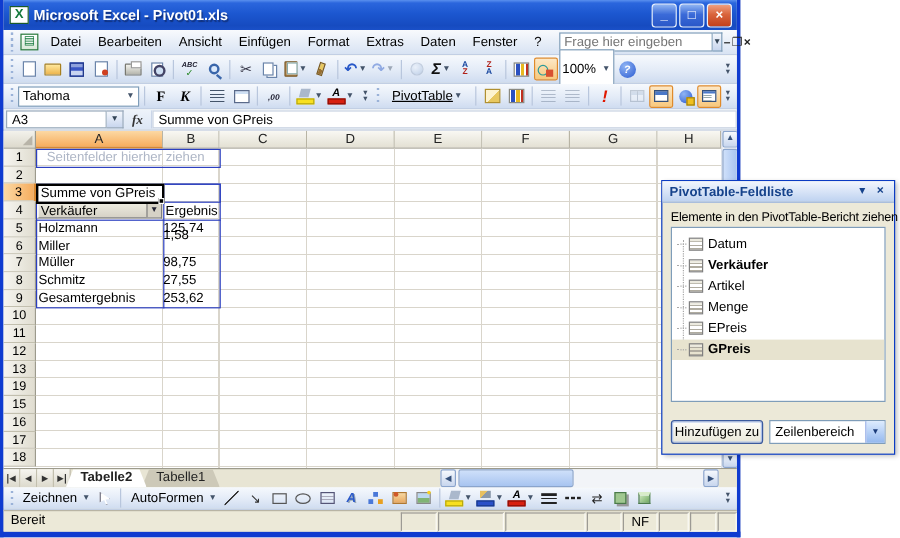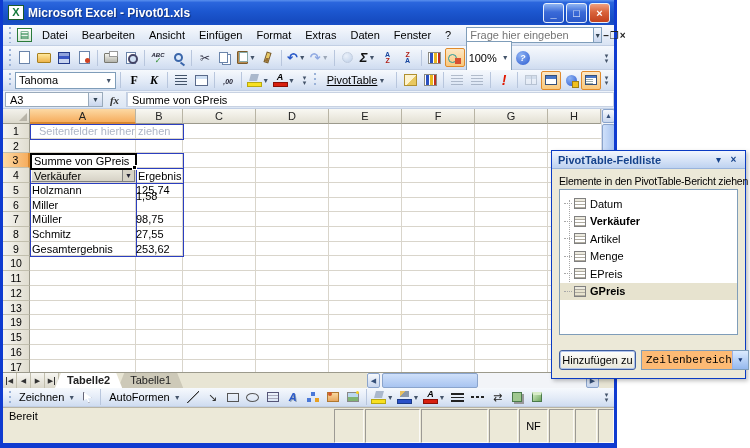--- a/index.html
+++ b/index.html
@@ -203,21 +203,21 @@
   .g-clip::before { content:""; position:absolute; left:4px; top:3px; width:4px; height:4px; border-radius:50%; background:#d05828;}
   .g-pic { width:12px; height:10px; border:1px solid #888; background:linear-gradient(180deg,#bcd8f0 55%,#80b474 55%);}
   .g-pic::before { content:""; position:absolute; right:3px; top:2px; width:3px; height:3px; border-radius:50%; background:#f8d020;}
   .g-lstyle { width:13px; height:9px; background:linear-gradient(180deg,#222 0 2px,transparent 2px 4px,#222 4px 5px,transparent 5px 7px,#222 7px 9px);}
   .g-dash { width:13px; height:2px; background:repeating-linear-gradient(90deg,#222 0 3px,transparent 3px 5px);}
   .g-astyle::before { content:"⇄"; font-size:11px; color:#222;}
   .g-shadow { width:10px; height:10px; background:#a0c890; border:1px solid #4a7a4a; box-shadow:2px 2px 0 #98989a;}
   .g-3d { width:10px; height:10px; background:linear-gradient(135deg,#c8e4b8,#70a860); border:1px solid #4a7a4a; border-top:3px solid #d8ecc8;}
 
   
-  .statusbar { height:36px; flex:none; display:flex; align-items:stretch; background:#ece9d8; border-top:1px solid #b8b4a4; padding-top:1px;}
+  .statusbar { height:18px; flex:none; display:flex; align-items:stretch; background:#ece9d8; border-top:1px solid #b8b4a4; padding-top:1px;}
   .st-left { flex:1; padding:1px 6px;}
   .seg { flex:none; border:1px solid; border-color:#9c9a94 #fbfaf6 #fbfaf6 #9c9a94; margin-left:1px;}
   .seg.nf { display:flex; align-items:center; justify-content:center;}
 
   
   .panel { position:absolute; left:551px; top:150px; width:195px; height:229px; z-index:20;
     background:#ece9d8; border:1px solid #0b3bc3; box-shadow:2px 2px 4px rgba(0,0,0,.25);}
   .ptitle { height:18px; display:flex; align-items:center; padding:0 4px 0 6px;
     background:linear-gradient(180deg,#f2f6fe,#bed2f0); border-bottom:1px solid #9ab4dc;
     color:#15428b; font-weight:bold;}
@@ -230,21 +230,21 @@
   .fitem { display:flex; align-items:center; height:17.5px; padding-left:4px; position:relative;}
   .fitem .twig { width:8px; border-top:1px dotted #a8a8a8; margin-right:2px; flex:none;}
   .fld-ic { width:12px; height:11px; flex:none; margin-right:4px; border:1px solid #808080;
     background:linear-gradient(180deg,#fff,#d8d4cc); box-shadow:inset 0 2px 0 #eceadf;
     background-image:repeating-linear-gradient(180deg,transparent 0 2px,#b0aca0 2px 3px);}
   .fitem.b .flabel { font-weight:bold;}
   .fitem.hlme { background:#e7e3cf; }
   .pctrl { position:absolute; left:7px; right:7px; bottom:8px; height:20px; display:flex; align-items:stretch;}
   .addbtn { width:77px; flex:none; background:linear-gradient(180deg,#fefefc,#e8e6d8); border:1px solid #3c5b9e;
     border-radius:3px; box-shadow:0 0 0 1px #aec2ea inset; display:flex; align-items:center; justify-content:center;}
-  .combo { flex:1; margin-left:5px; background:#fdba74; border:1px solid #7f9db9; display:flex; align-items:center;font-family:Liberation Mono, monospace;}
+  .combo { flex:1; margin-left:5px; background:#ffffff; border:1px solid #7f9db9; display:flex; align-items:center;}
   .combo .cval { flex:1; padding-left:4px; white-space:nowrap;}
   .combo .cbtn { width:16px; align-self:stretch; background:linear-gradient(180deg,#dcebfe,#94b8ee); border-left:1px solid #98b0e8;
     display:flex; align-items:center; justify-content:center; font-size:7px; color:#1a3a78;}
 </style>
 </head>
 <body>
 
 <div class="desktop">
   <div class="xlwin">
 

